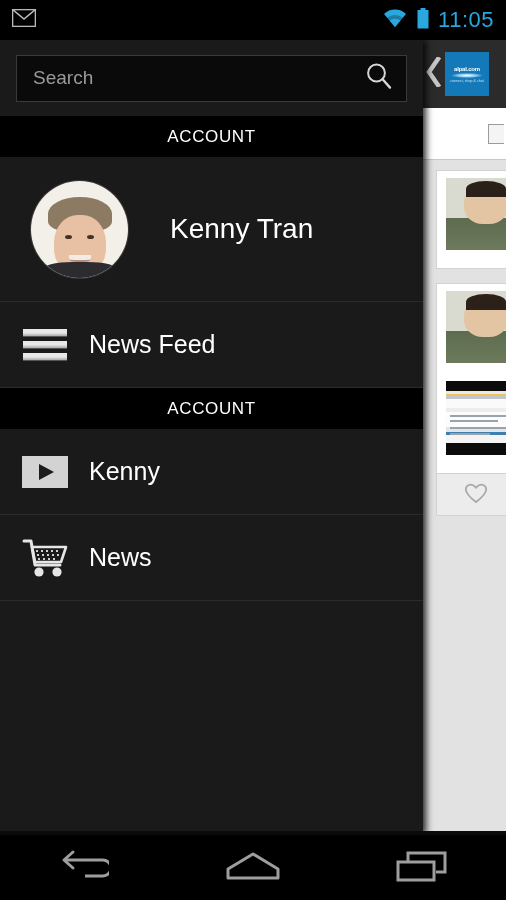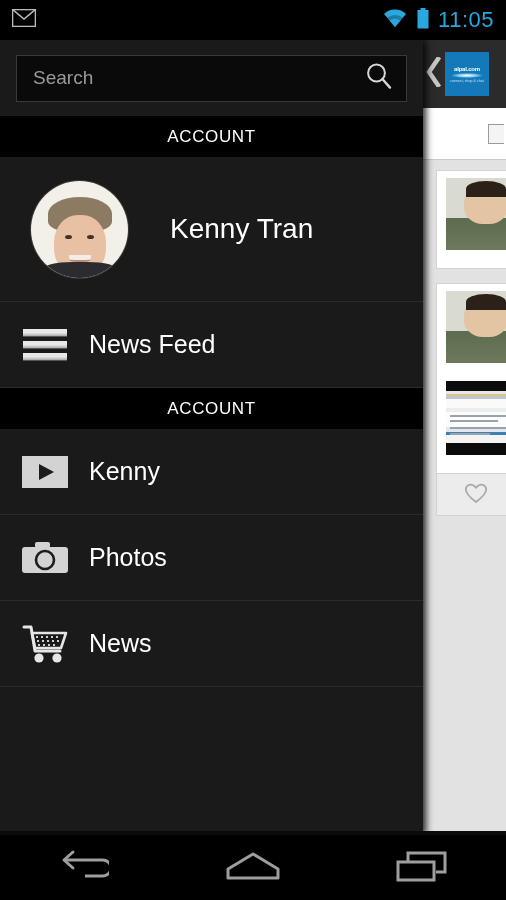--- a/index.html
+++ b/index.html
@@ -387,30 +387,20 @@
     <div class="menu-row">
       <span class="menu-icon">
         <svg width="46" height="32" viewBox="0 0 46 32">
           <rect x="0" y="0" width="46" height="32" fill="#d3d3d3"></rect>
           <path d="M17 8 L32 16 L17 24 Z" fill="#1c1c1c"></path>
         </svg>
       </span>
       <span class="menu-label">Kenny</span>
     </div>
 
-    <div class="menu-row">
-      <span class="menu-icon">
-        <svg width="46" height="36" viewBox="0 0 46 36">
-          <rect x="13" y="2" width="15" height="6" rx="2" fill="#d3d3d3"></rect>
-          <rect x="0" y="7" width="46" height="26" rx="3" fill="#d3d3d3"></rect>
-          <circle cx="23" cy="20" r="9" fill="none" stroke="#1c1c1c" stroke-width="2.6"></circle>
-        </svg>
-      </span>
-      <span class="menu-label">Photos</span>
-    </div>
 
     <div class="menu-row">
       <span class="menu-icon">
         <svg width="46" height="42" viewBox="0 0 46 42">
           <path d="M2 4 L9 4 L13 28 L38 28" fill="none" stroke="#e6e6e6" stroke-width="3" stroke-linecap="round" stroke-linejoin="round"></path>
           <path d="M10 10 L44 10 L39 25 L13 25 Z" fill="none" stroke="#e6e6e6" stroke-width="2.6" stroke-linejoin="round"></path>
           <g fill="#cfcfcf">
             <rect x="14" y="13" width="2" height="2"></rect>
               <rect x="19" y="13" width="2" height="2"></rect>
             <rect x="24" y="13" width="2" height="2"></rect>

